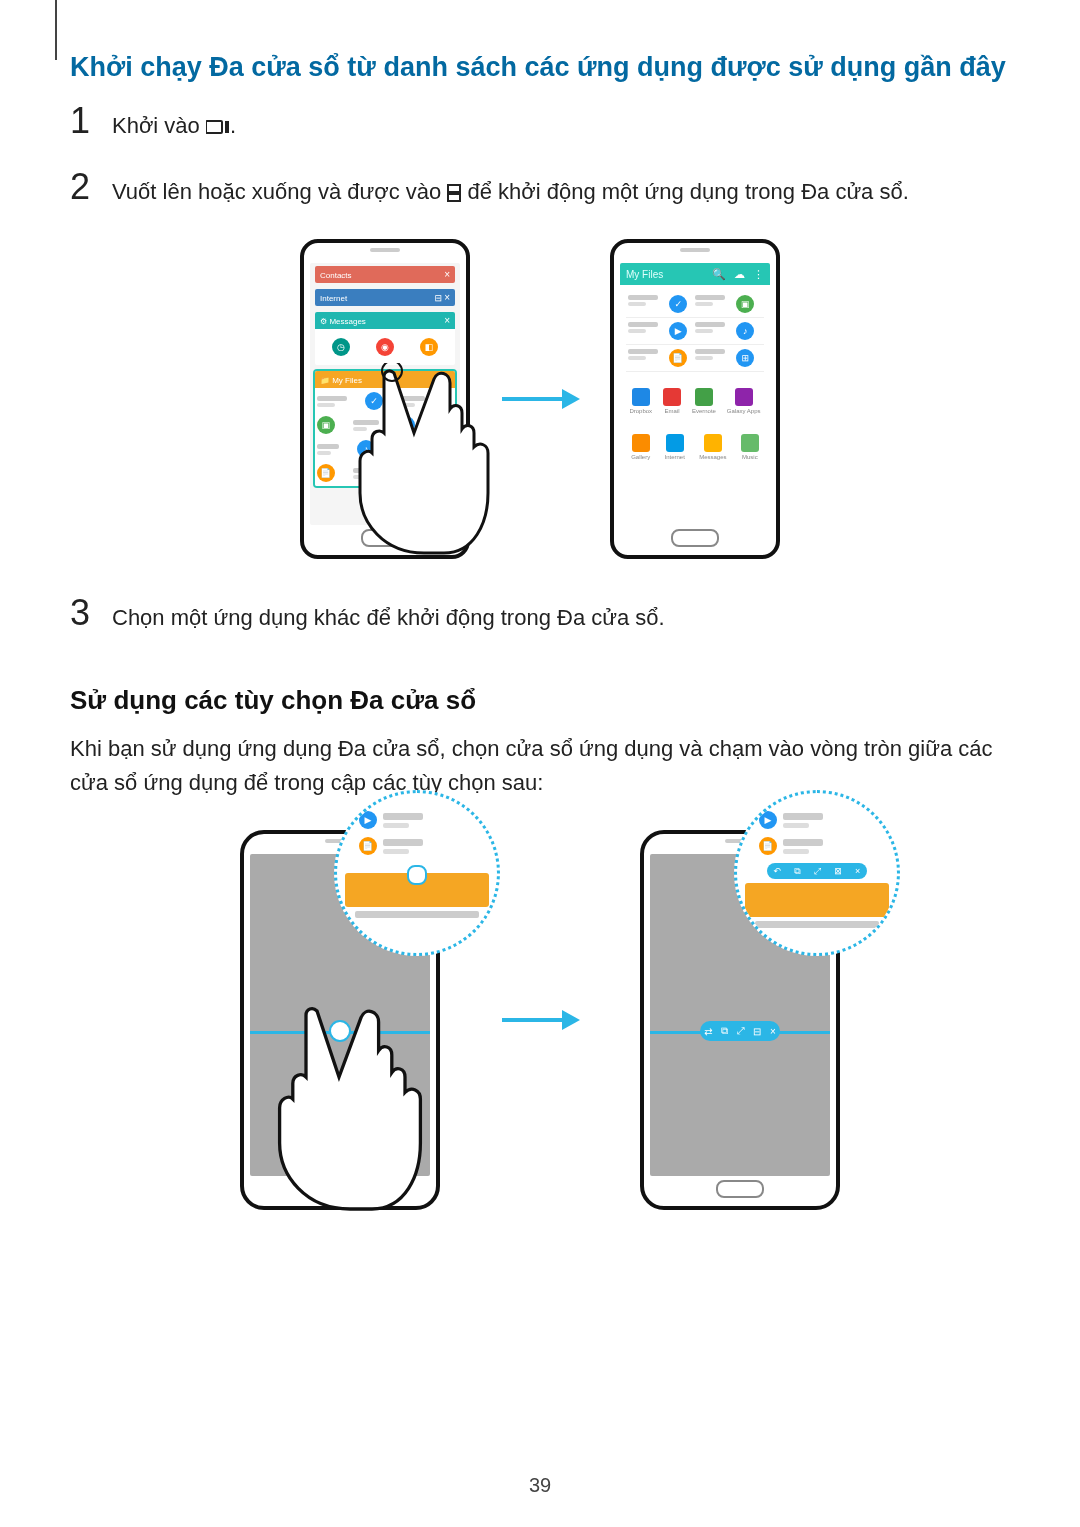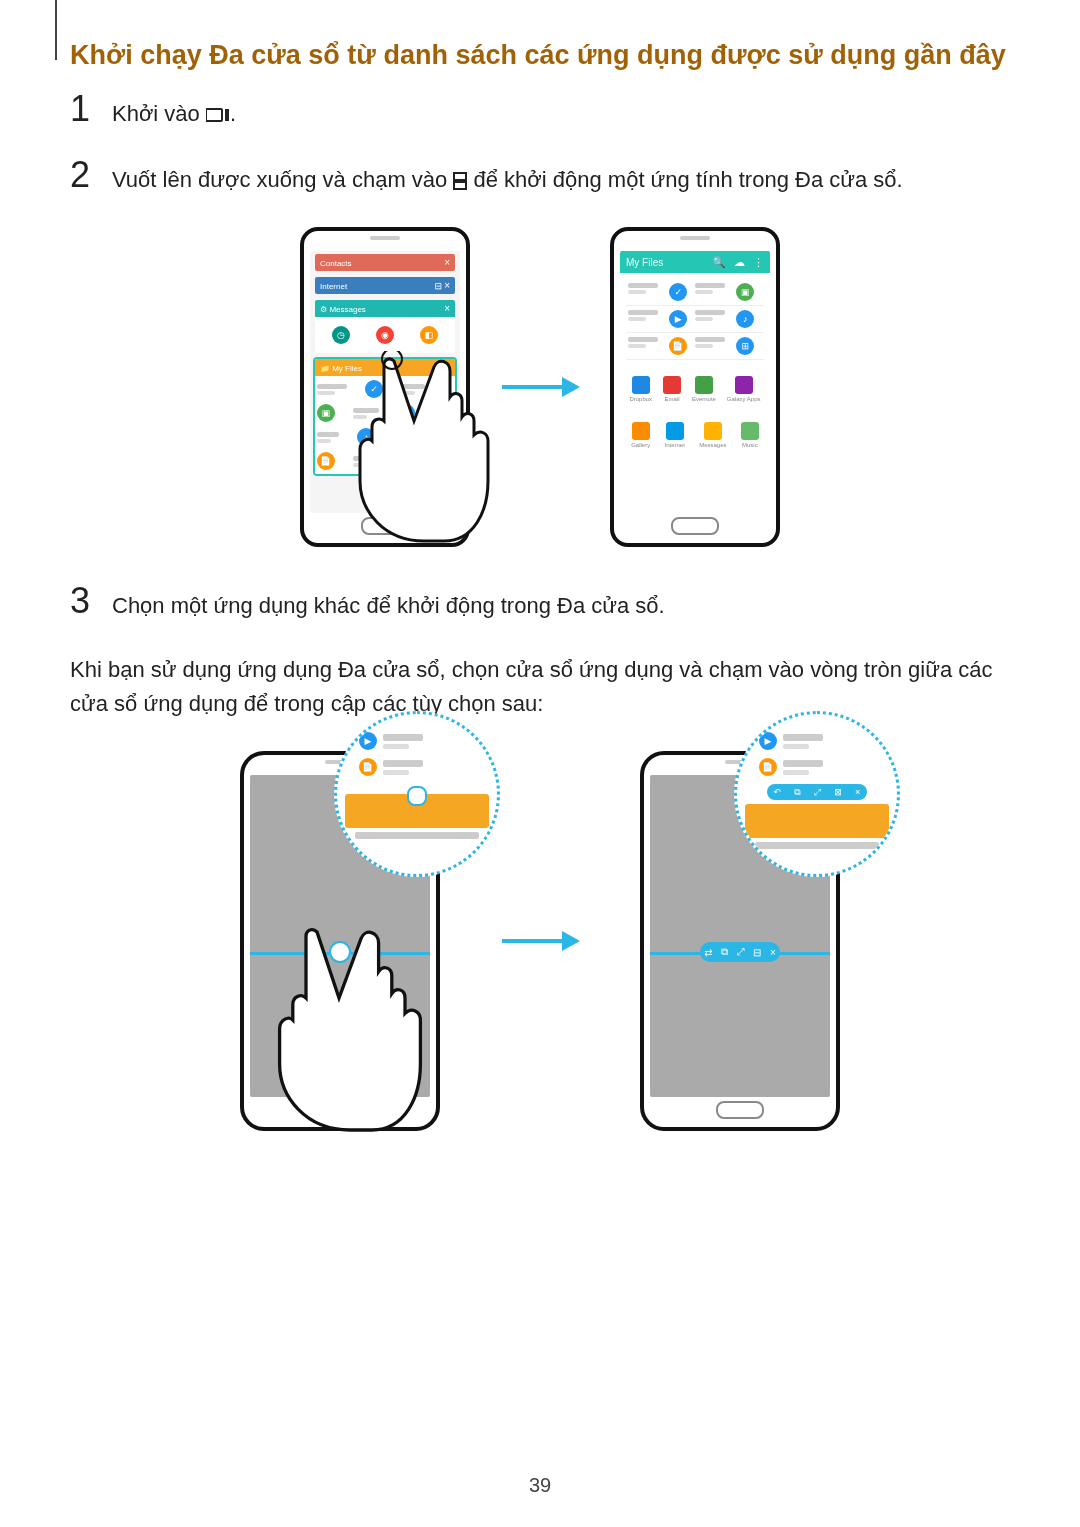--- a/index.html
+++ b/index.html
@@ -27,22 +27,22 @@
   .header-breadcrumb {
     margin-top: 28px;
     margin-bottom: 60px;
     font-size: 22px;
     color: #555;
     padding-left: 14px;
   }
   h2.section-title {
     font-size: 27px;
     font-weight: bold;
-    color: #a16207;
-    margin: 0 0 24px 0;
+    color: #0369a1;
+    margin: 12px 0 24px 0;
   }
   h3.subsection-title {
     font-size: 26px;
     font-weight: bold;
     color: #111;
     margin: 50px 0 16px 0;
   }
   ol.steps {
     list-style: none;
     padding: 0;
@@ -163,24 +163,24 @@
       <span class="text">
         <span>Khởi vào </span><svg class="inline-icon" viewBox="0 0 24 16">
             <rect x="0" y="2" width="16" height="12" rx="1" fill="none" stroke="#222" stroke-width="2"></rect>
             <rect x="19" y="2" width="4" height="12" fill="#222"></rect>
           </svg><span>.</span>
       </span>
     </li>
     <li>
       <span class="num">2</span>
       <span class="text">
-        <span>Vuốt lên được xuống và chạm vào </span><svg class="inline-icon" style="width:14px;height:18px;vertical-align:-3px" viewBox="0 0 14 18">
+        <span>Vuốt lên hoặc xuống và được vào </span><svg class="inline-icon" style="width:14px;height:18px;vertical-align:-3px" viewBox="0 0 14 18">
             <rect x="1" y="1" width="12" height="7" fill="none" stroke="#222" stroke-width="2"></rect>
             <rect x="1" y="10" width="12" height="7" fill="none" stroke="#222" stroke-width="2"></rect>
-          </svg><span> để khởi động một ứng tính trong Đa cửa sổ.</span>
+          </svg><span> để khởi động một ứng dụng trong Đa cửa sổ.</span>
       </span>
     </li>
   </ol>
 
   <div class="figure-row">
 
     <div class="phone-shell" style="overflow:visible">
       <div class="phone-ear"></div>
       <div class="screen">
         <div class="recents">
@@ -360,20 +360,21 @@
     </div>
   </div>
 
   <ol class="steps">
     <li>
       <span class="num">3</span>
       <span class="text">Chọn một ứng dụng khác để khởi động trong Đa cửa sổ.</span>
     </li>
   </ol>
 
+  <h3 class="subsection-title">Sử dụng các tùy chọn Đa cửa sổ</h3>
   <p class="body-para">Khi bạn sử dụng ứng dụng Đa cửa sổ, chọn cửa sổ ứng dụng và chạm vào vòng tròn giữa các cửa sổ ứng dụng để trong cập các tùy chọn sau:</p>
 
   <div class="figure-row" style="gap:60px;margin-top:10px">
 
     <div style="position:relative">
       <div class="phone-shell big">
         <div class="phone-ear"></div>
         <div class="screen grey-screen">
           <div class="mw-divider"></div>
           <div class="mw-handle"></div>

